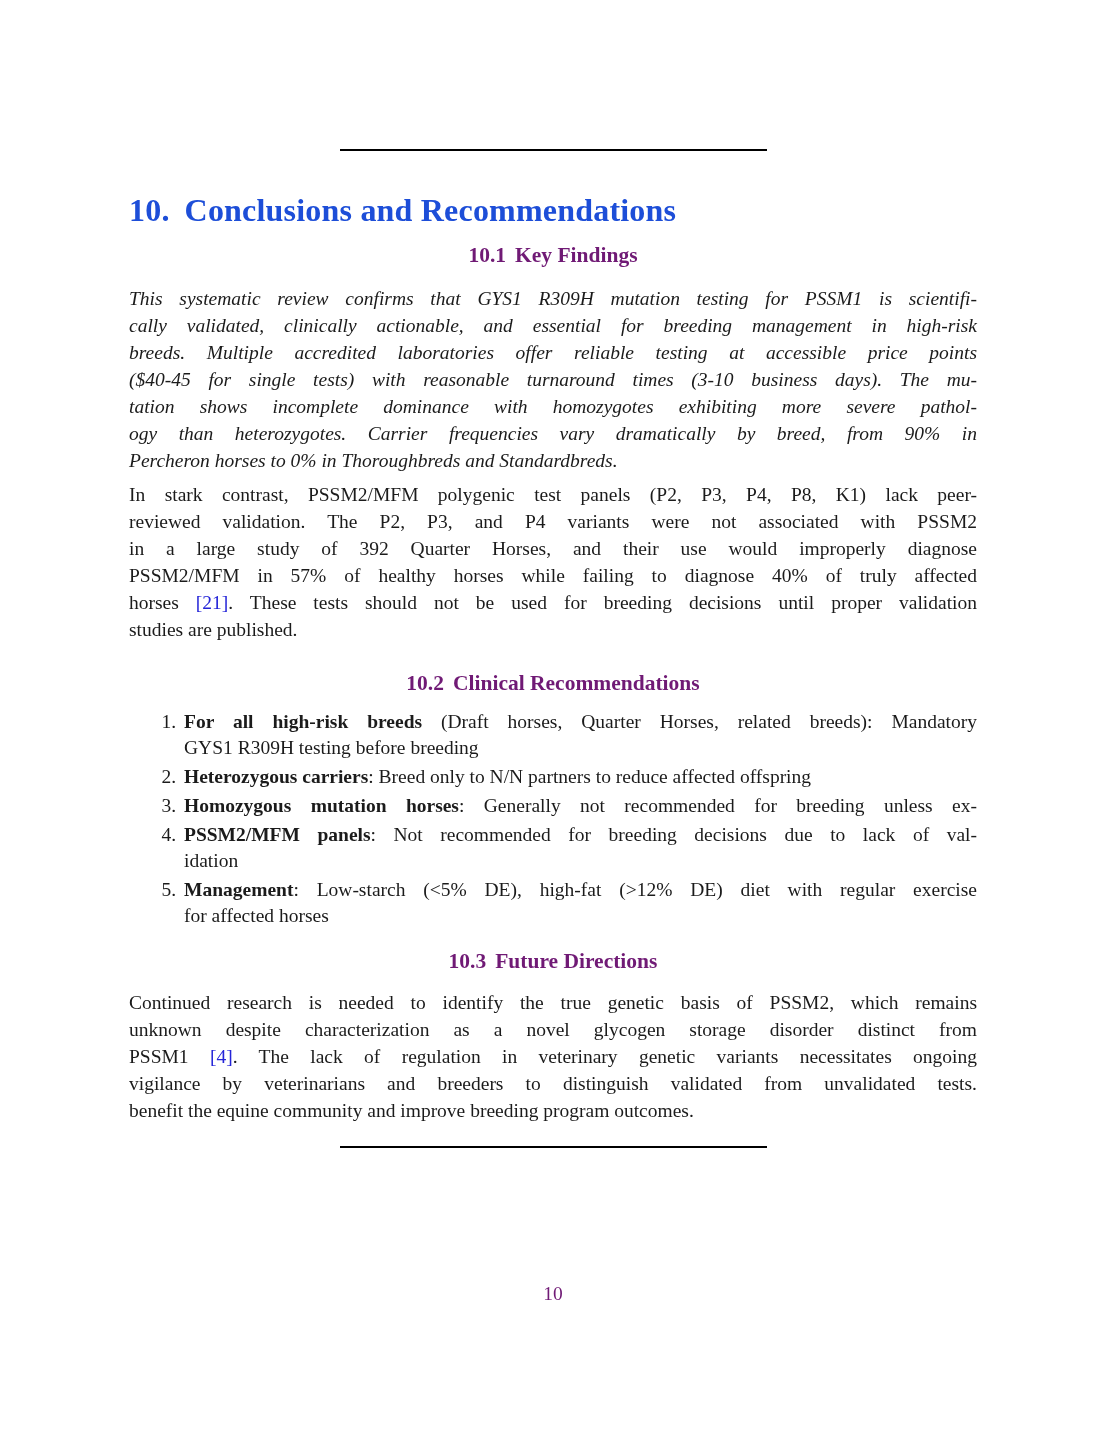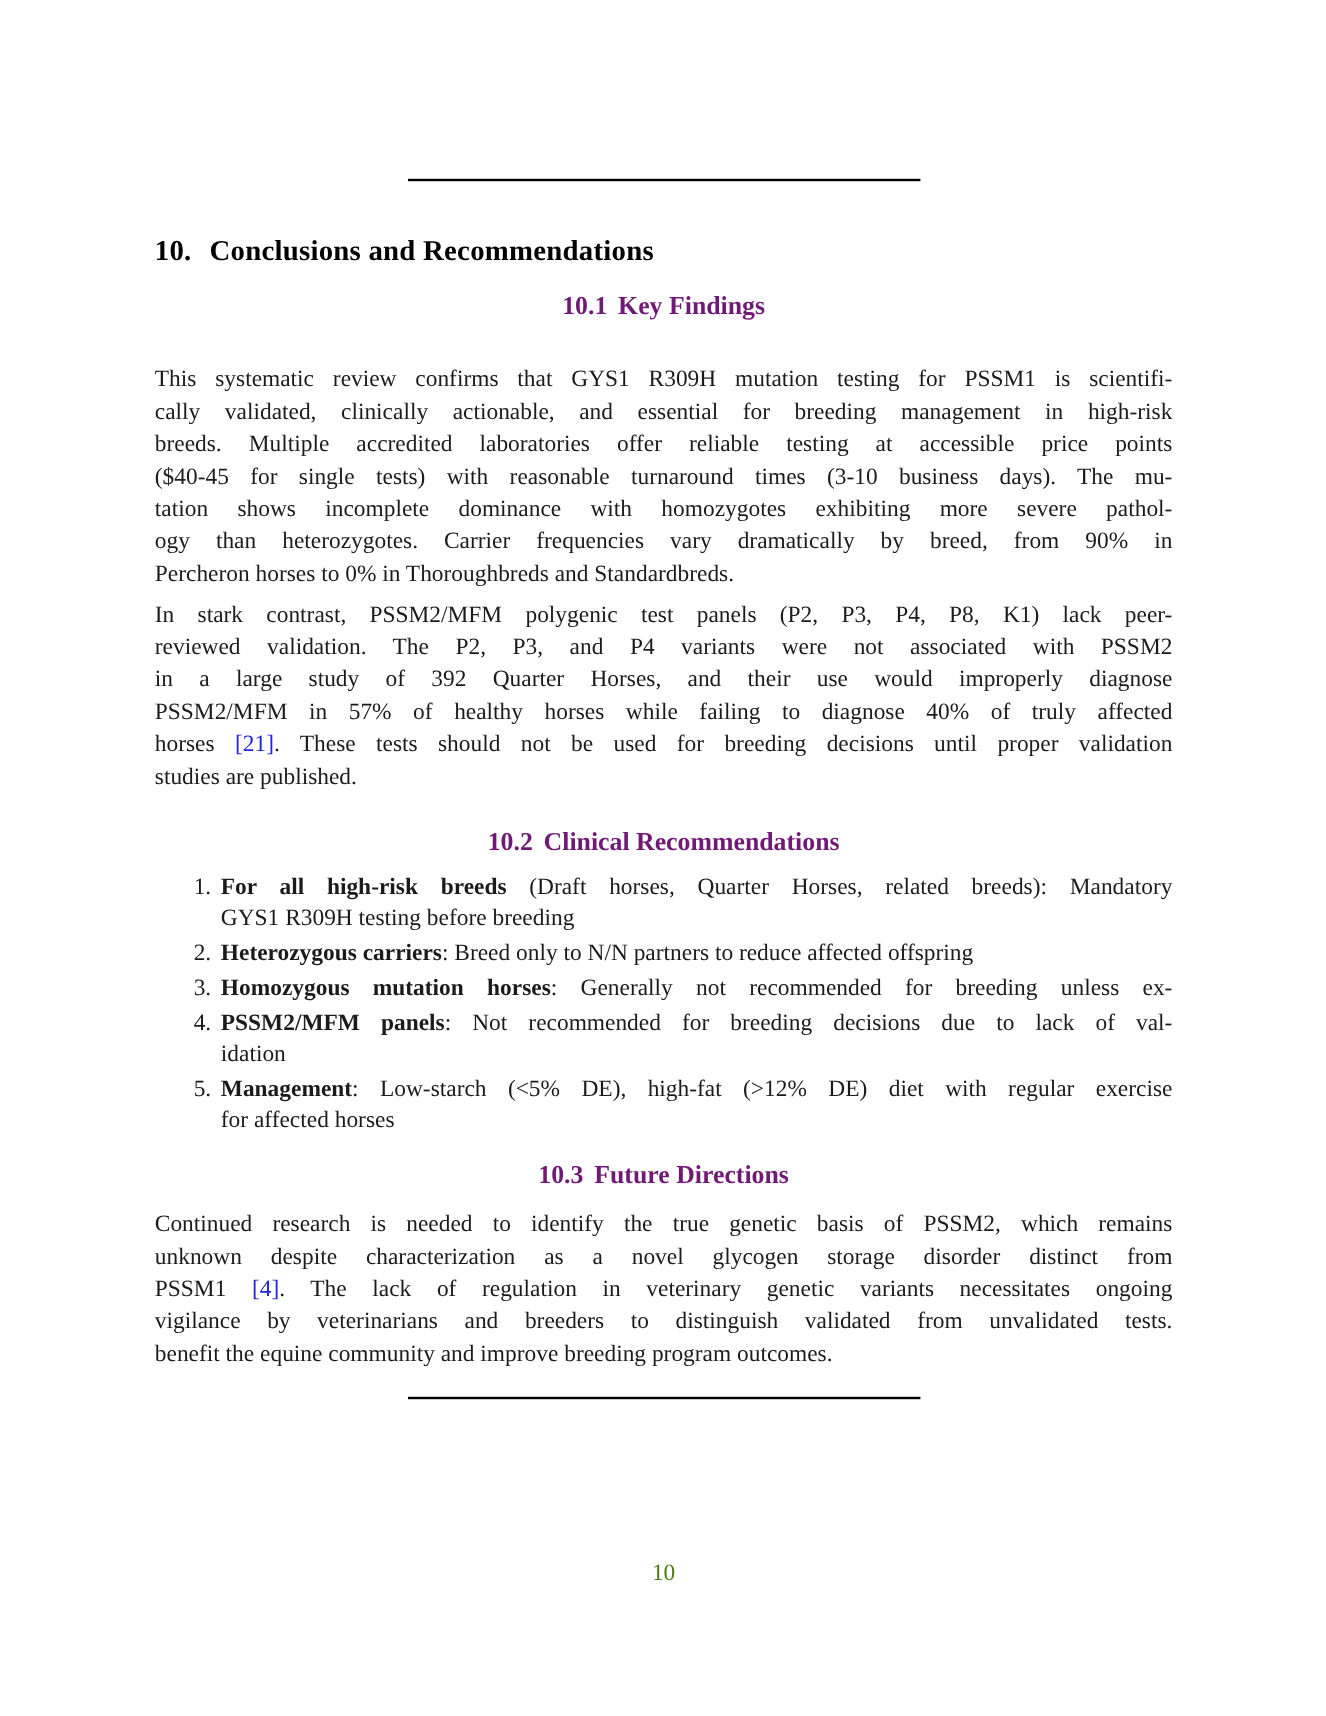--- a/index.html
+++ b/index.html
@@ -26,44 +26,44 @@
     width: 427px;
     height: 2px;
     background: var(--rule, #000000);
     margin-left: auto;
     margin-right: auto;
   }
   .rule-top { margin-top: 149px; }
   .rule-bottom { margin-top: 22px; }
   h1 {
     margin: 43px 0 0 0;
-    font-size: 24px;
+    font-size: 32px;
     line-height: 33px;
     font-weight: 700;
-    color: #000000;
+    color: #1d4ed8;
     letter-spacing: 0.2px;
   }
   h1 .sec-num { margin-right: 15px; }
   h2 {
     margin: 0;
     font-size: 21.5px;
     line-height: 25px;
     font-weight: 700;
     color: #701a75;
     text-align: center;
   }
   h2 .sub-num { margin-right: 9px; }
   .h2-1 { margin-top: 16px; }
   .h2-2 { margin-top: 28px; }
   .h2-3 { margin-top: 20px; }
   .para {
     font-size: 19.5px;
     line-height: 27px;
   }
-  .para-1 { margin-top: 35px; }
+  .para-1 { margin-top: 17px; font-style: italic; }
   .para-2 { margin-top: 7px; }
   .para-3 { margin-top: 15px; }
   .line { text-align: left; }
   .line.j {
     text-align: justify;
     text-align-last: justify;
   }
   .b { font-weight: 700; }
   .cite { color: var(--cite, #2424d8); cursor: pointer; }
   .rec-list {
@@ -80,21 +80,21 @@
     position: absolute;
     left: 0;
     top: 0;
     width: 47px;
     text-align: right;
   }
   .page-num {
     margin-top: 135px;
     text-align: center;
     font-size: 19.5px;
-    color: #4d7c0f;
+    color: #701a75;
   }
 </style>
 </head>
 <body>
 
 <div class="page">
   <div class="content">
 
     <div class="rule rule-top"></div>
 

